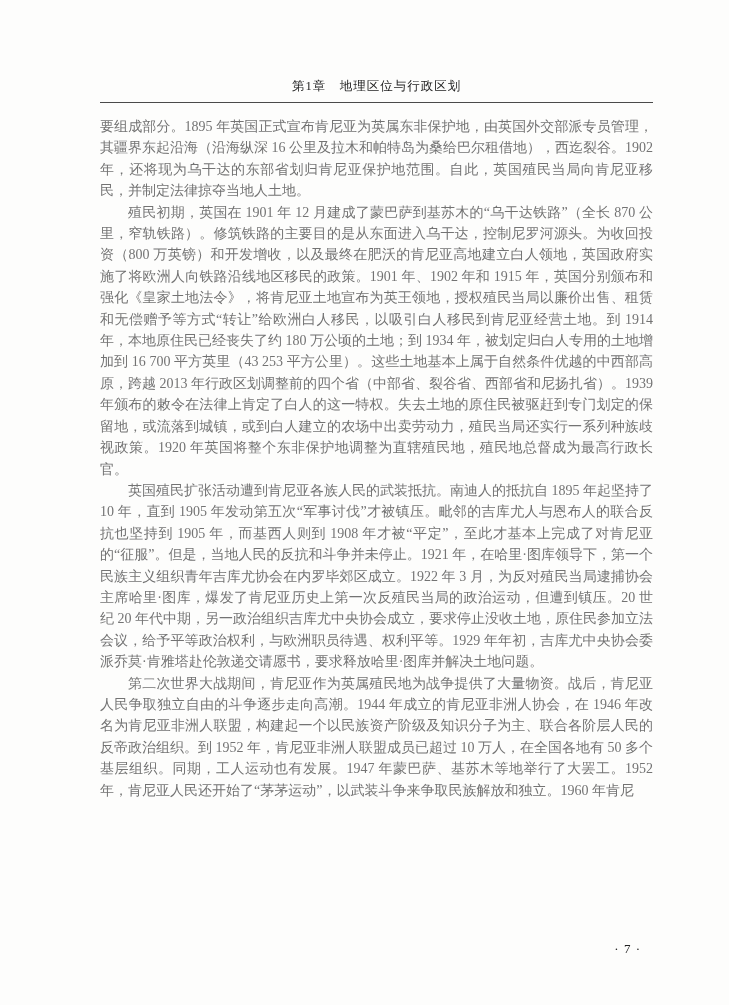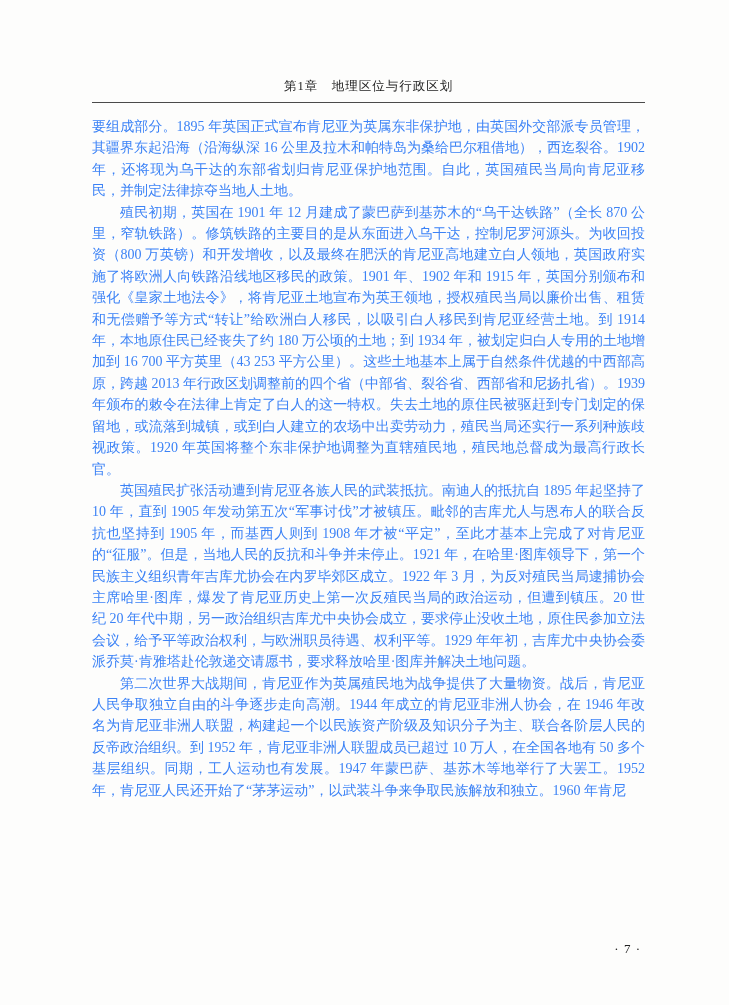--- a/index.html
+++ b/index.html
@@ -13,21 +13,21 @@
     height: 1005px;
     margin: 0 auto;
     background: #fdfdfc;
     color: #1c1c1c;
     font-family: "Liberation Serif", "DejaVu Serif", serif;
     overflow: hidden;
     box-sizing: border-box;
   }
   .content {
     position: absolute;
-    left: 92px;
+    left: 100px;
     width: 553px;
     top: 76px;
   }
   .header {
     text-align: center;
   }
   .chapter {
     font-size: 12.5px;
     letter-spacing: 1px;
     color: #222;
@@ -36,21 +36,21 @@
     margin-top: 7px;
     border-bottom: 1px solid #4a4a4a;
     height: 0;
   }
   .body-text {
     margin-top: 13px;
     font-size: 14px;
     line-height: 21.4px;
     text-align: justify;
     text-justify: inter-ideograph;
-    color: #3b82f6;
+    color: #737373;
   }
   .para {
     margin: 0;
     padding: 0;
     word-break: break-all;
   }
   .para.indent {
     text-indent: 2em;
   }
   .footer {

